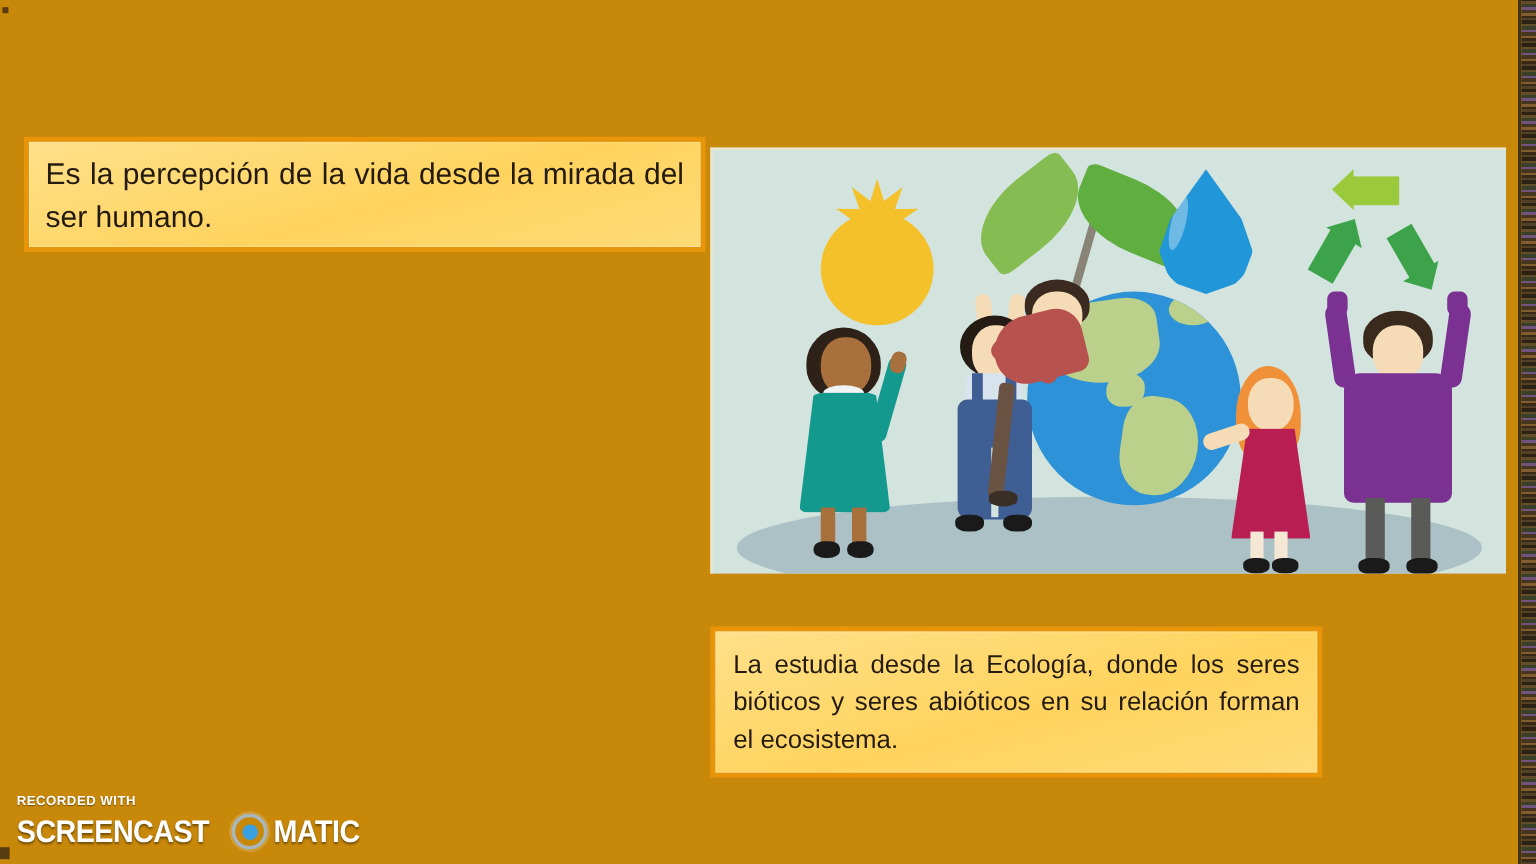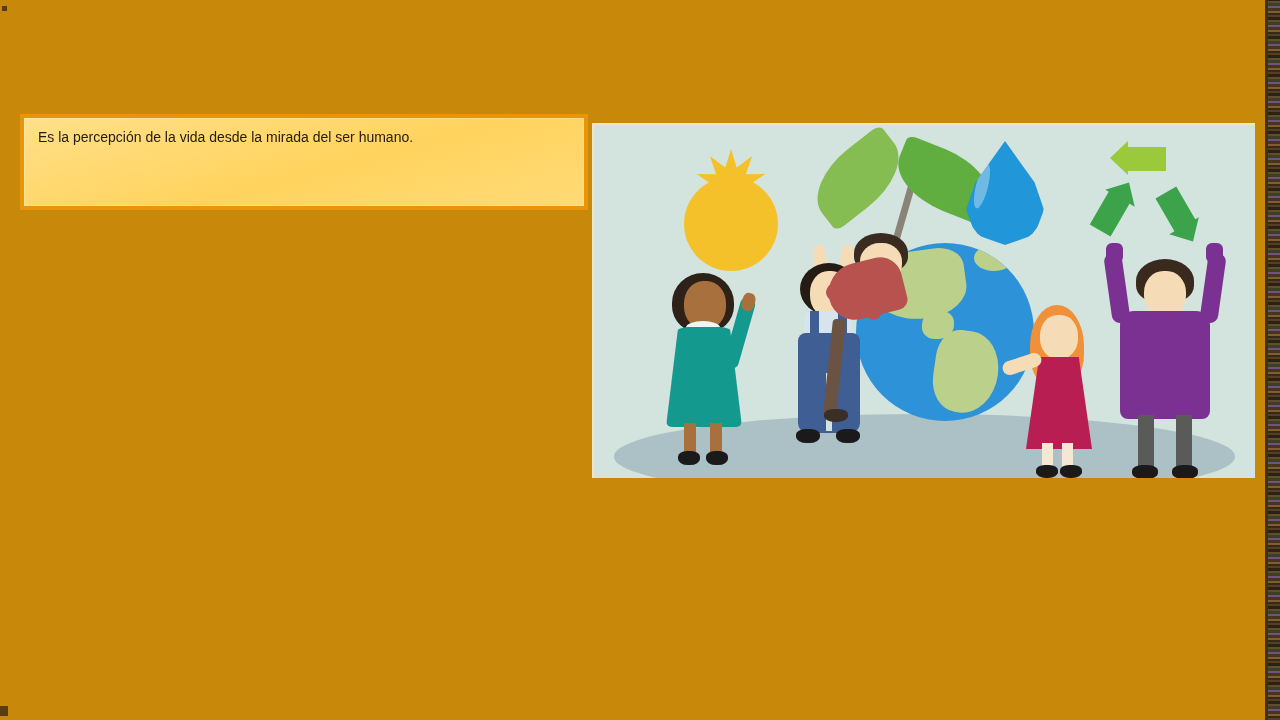--- a/index.html
+++ b/index.html
@@ -26,21 +26,21 @@
     border:4px solid #E8950A;
     background:linear-gradient(165deg,#FFE08A 0%,#FFD35E 55%,#FFDA77 100%);
     color:#231A10;
     text-align:justify;
     text-justify:inter-word;
     box-shadow:0 0 0 1px rgba(255,255,255,0.25) inset;
   }
   #box-left {
     left:20px; top:114px; width:568px; height:96px;
     padding:10px 14px 8px 14px;
-    font-size:14px; line-height:1.42;
+    font-size:25px; line-height:1.42;
   }
   #box-right {
     left:592px; top:522px; width:510px; height:126px;
     padding:13px 15px 10px 15px;
     font-size:21.5px; line-height:1.45;
   }
   .textbox p { text-align:justify; text-align-last:left; }
 
   
   .illustration {
@@ -349,19 +349,32 @@
       <span class="head-s hair"></span>
         <span class="head-s face"></span>
       <span class="body-s coat"></span>
       <span class="leg l1"></span>
         <span class="leg l2"></span>
       <span class="shoe s1"></span>
         <span class="shoe s2"></span>
     </div>
   </div>
 
-
+  <div class="textbox" id="box-right">
+    <p>La estudia desde la Ecología, donde los seres bióticos y seres abióticos en su relación forman el ecosistema.</p>
+  </div>
+
+  <div class="watermark">
+    <div class="wm-top">RECORDED WITH</div>
+    <div class="wm-main">
+      <span class="wm-word">SCREENCAST</span>
+      <span class="wm-logo">
+          <span class="wm-dot"></span>
+        </span>
+      <span class="wm-word">MATIC</span>
+    </div>
+  </div>
 
   <div class="tl-dot"></div>
   <div class="bl-dot"></div>
   <div class="edge-line"></div>
   <div class="edge-noise"></div>
 </div>
 
 </body></html>

